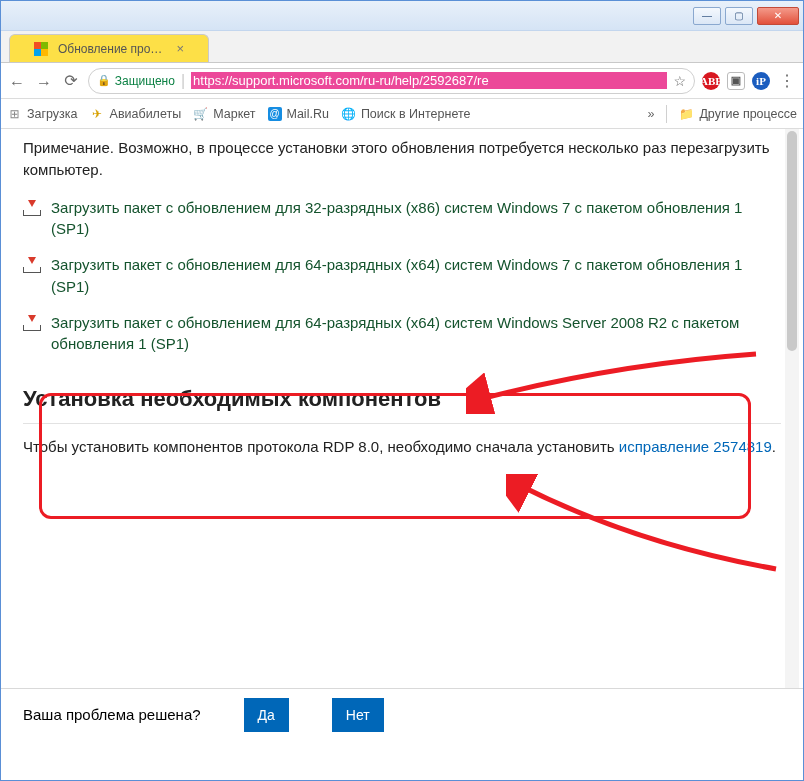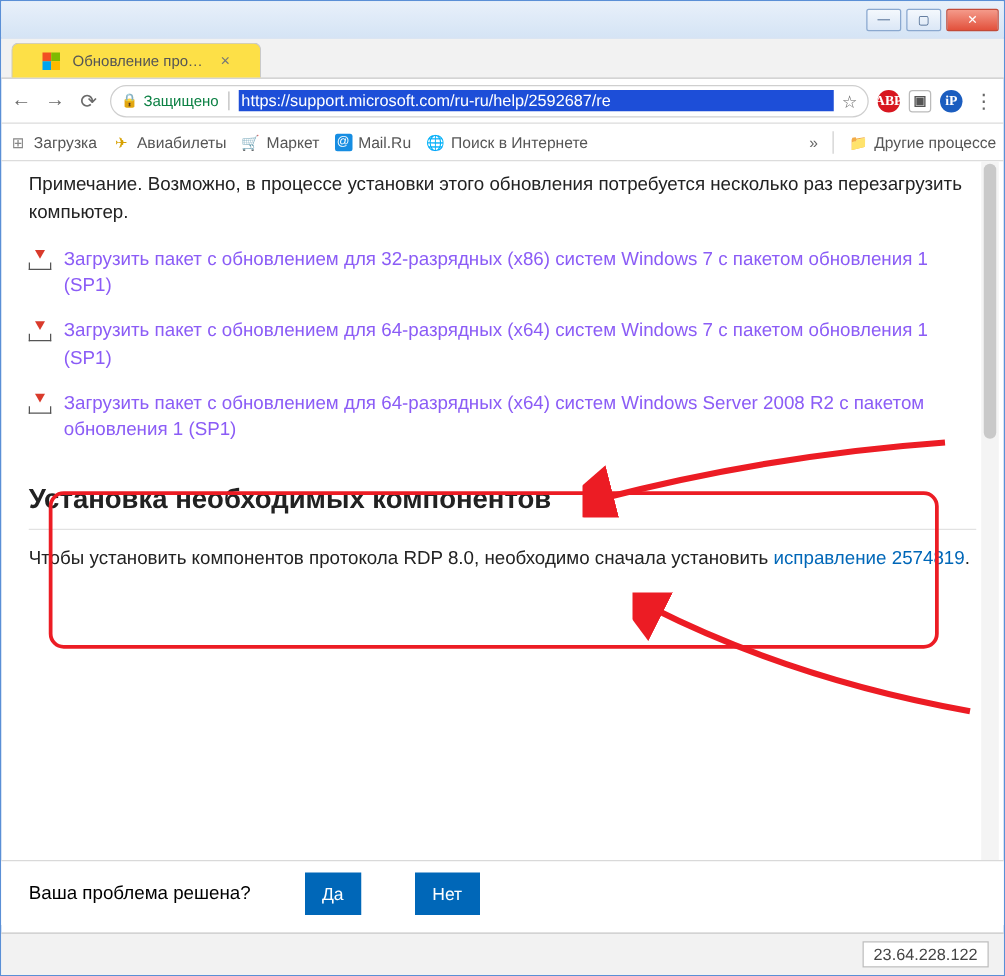--- a/index.html
+++ b/index.html
@@ -18,21 +18,21 @@
 .favicon span:nth-child(1){background:#f25022;} .favicon span:nth-child(2){background:#7fba00;} .favicon span:nth-child(3){background:#00a4ef;} .favicon span:nth-child(4){background:#ffb900;}
 .tab-title { font-size: 12px; color: #555; white-space: nowrap; overflow: hidden; text-overflow: ellipsis; flex: 1; }
 .tab-close { font-size: 13px; color: #777; cursor: pointer; }
 
 
 .addr-row { height: 36px; display: flex; align-items: center; border-bottom: 1px solid #dcdcdc; padding: 0 6px; gap: 7px; }
 .nav-btn { width: 20px; height: 20px; display: flex; align-items: center; justify-content: center; color: #6a6a6a; font-size: 16px; cursor: pointer; }
 .addr-bar { flex: 1; height: 26px; border: 1px solid #cfcfcf; border-radius: 13px; display: flex; align-items: center; padding: 0 8px; gap: 6px; overflow: hidden; }
 .secure { color: #0b8043; font-size: 12px; white-space: nowrap; display: flex; align-items: center; gap: 4px; }
 .lock { font-size: 11px; }
-.url-sel { background: #1d4ed8; color: #fff; font-size: 13px; padding: 1px 2px; white-space: nowrap; overflow: hidden; flex: 1; }
+.url-sel { background: #ec4899; color: #fff; font-size: 13px; padding: 1px 2px; white-space: nowrap; overflow: hidden; flex: 1; }
 .star { color: #666; font-size: 14px; cursor: pointer; }
 .ext-icon { width: 18px; height: 18px; border-radius: 50%; display: flex; align-items: center; justify-content: center; font-size: 11px; font-weight: bold; cursor: pointer; font-family: Liberation Serif, serif; }
 .ext-abp { background: #d81720; color: #fff; }
 .ext-cam { background: #fff; color: #555; border: 1px solid #bbb; border-radius: 3px; }
 .ext-ip { background: #1b5dbf; color: #fff; }
 .menu-dots { font-size: 16px; color: #666; cursor: pointer; padding: 0 2px; }
 
 
 .bm-row { height: 30px; display: flex; align-items: center; border-bottom: 1px solid #dcdcdc; padding: 0 6px; gap: 12px; font-size: 12.5px; color: #555; }
 .bm-item { display: flex; align-items: center; gap: 5px; cursor: pointer; white-space: nowrap; }
@@ -46,21 +46,21 @@
 .content-wrap { position: relative; height: 602px; }
 .scrollbar { position: absolute; right: 4px; top: 0; bottom: 0; width: 14px; background: #f4f4f4; }
 .scroll-thumb { position: absolute; left: 2px; right: 2px; top: 2px; height: 220px; background: #c9c9c9; border-radius: 5px; }
 .content { padding: 8px 22px 20px 22px; font-size: 15px; color: #222; line-height: 1.45; height: 100%; overflow: hidden; }
 .content p { margin-bottom: 16px; }
 .content h2 { font-size: 22px; font-weight: 600; color: #222; margin: 28px 0 12px 0; padding-bottom: 8px; border-bottom: 1px solid #e2e2e2; }
 .dl-link { display: flex; gap: 10px; align-items: flex-start; margin: 14px 0; }
 .dl-icon { width: 18px; height: 16px; margin-top: 3px; position: relative; flex-shrink: 0; }
 .dl-icon .tray { position: absolute; bottom: 0; left: 0; right: 0; height: 6px; border: 1.5px solid #555; border-top: none; }
 .dl-icon .arrow { position: absolute; left: 5px; top: 0; width: 0; height: 0; border-left: 4px solid transparent; border-right: 4px solid transparent; border-top: 7px solid #d93a2b; }
-.link-text { color: #8b5cf6; cursor: pointer; }
+.link-text { color: #14532d; cursor: pointer; }
 .inline-link { color: #0067b8; cursor: pointer; }
 
 
 .annot { position: absolute; left: 38px; top: 264px; width: 712px; height: 126px; border: 3px solid #ec1c24; border-radius: 12px; pointer-events: none; }
 
 
 .feedback { position: absolute; left: 0; right: 0; bottom: 40px; height: 52px; border-top: 1px solid #d9d9d9; display: flex; align-items: center; padding: 0 22px; gap: 12px; background: #fff; font-size: 15px; }
 .fb-btn { background: #0067b8; color: #fff; border: none; height: 34px; padding: 0 14px; font-size: 14px; cursor: pointer; margin-left: 31px; }
 
 
@@ -197,17 +197,14 @@
       <path d="M 270 95 Q 130 70 15 12" stroke="#ec1c24" stroke-width="5" fill="none" marker-end="url(#ah2)"></path>
     </svg>
   </div>
 
   <div class="feedback">
     <span>Ваша проблема решена?</span>
     <button class="fb-btn">Да</button>
     <button class="fb-btn">Нет</button>
   </div>
 
-  <div class="statusbar">
-    <span class="ip-box">23.64.228.122</span>
-  </div>
 
 </div>
 
 </body></html>

